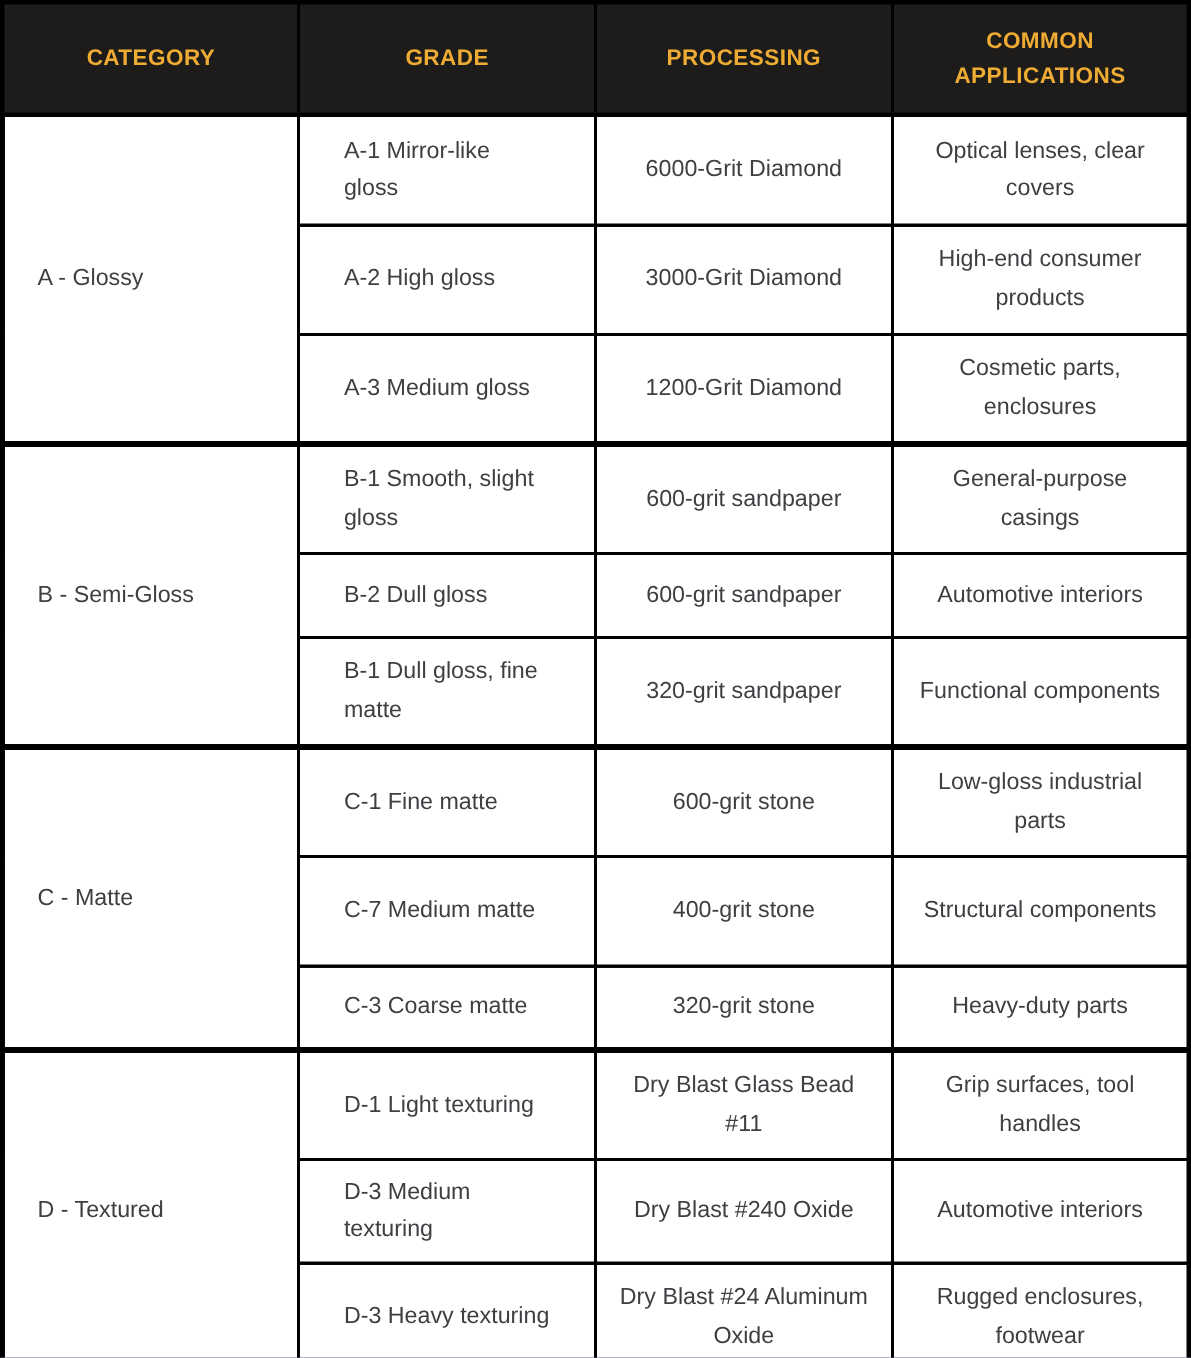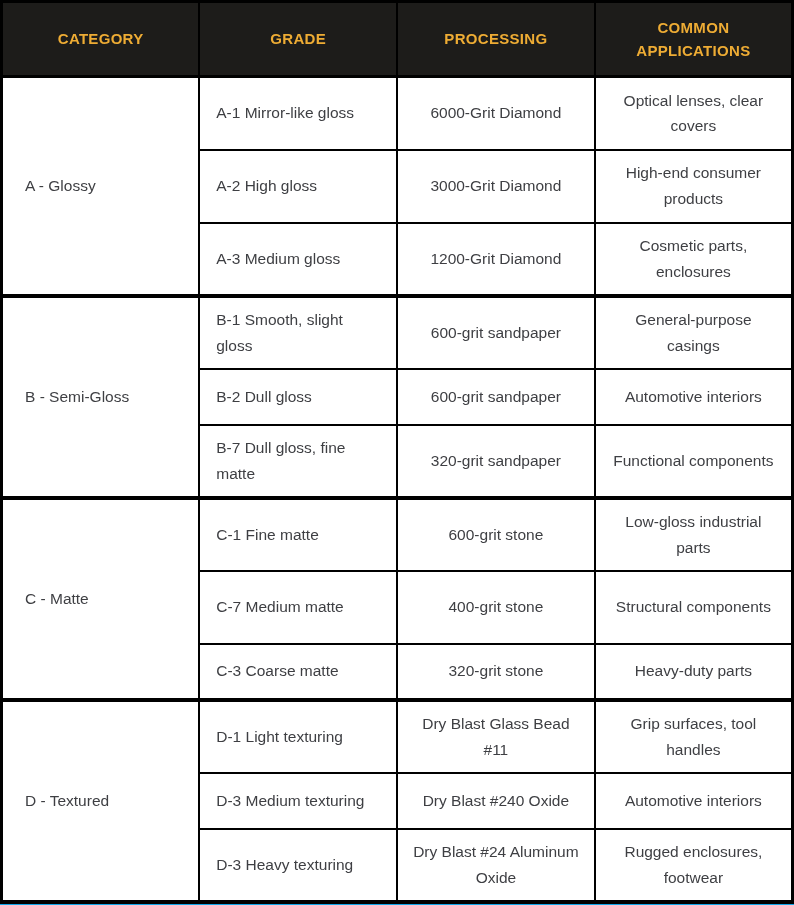--- a/index.html
+++ b/index.html
@@ -5,21 +5,21 @@
   html, body {
     margin: 0;
     padding: 0;
     background: #ffffff;
     font-family: "Liberation Sans", sans-serif;
   }
   .page {
     width: 794px;
     height: 905px;
     box-sizing: border-box;
-    background: #0ea5e9;
+    background: #0f172a;
   }
   table.finish-table {
     width: 794px;
     table-layout: fixed;
     border-collapse: collapse;
     border: 3px solid var(--border, #000000);
     border-bottom-width: 4px;
   }
   table.finish-table col { width: 25%; }
 
@@ -50,21 +50,21 @@
   tr.tall  { height: 73px; }
   tr.short { height: 56px; }
 
   td.category {
     color: var(--category-text, #5d5e63);
     text-align: left;
     padding: 8px 10px 8px 22px;
   }
   td.grade {
     text-align: left;
-    padding: 8px 16px;
+    padding: 8px 29px;
   }
   td.processing,
   td.applications {
     text-align: center;
     padding: 8px 13px;
   }
   tbody tr.group-start td {
     border-top: 4px solid var(--border, #000000);
   }
 </style>
@@ -111,21 +111,21 @@
         <td class="grade">B-1 Smooth, slight gloss</td>
         <td class="processing">600-grit sandpaper</td>
         <td class="applications">General-purpose casings</td>
       </tr>
       <tr class="short">
         <td class="grade">B-2 Dull gloss</td>
         <td class="processing">600-grit sandpaper</td>
         <td class="applications">Automotive interiors</td>
       </tr>
       <tr class="tall">
-        <td class="grade">B-7 Dull gloss, fine matte</td>
+        <td class="grade">B-1 Dull gloss, fine matte</td>
         <td class="processing">320-grit sandpaper</td>
         <td class="applications">Functional components</td>
       </tr>
 
       <tr class="tall group-start">
         <td class="category" rowspan="3">C - Matte</td>
         <td class="grade">C-1 Fine matte</td>
         <td class="processing">600-grit stone</td>
         <td class="applications">Low-gloss industrial parts</td>
       </tr>

